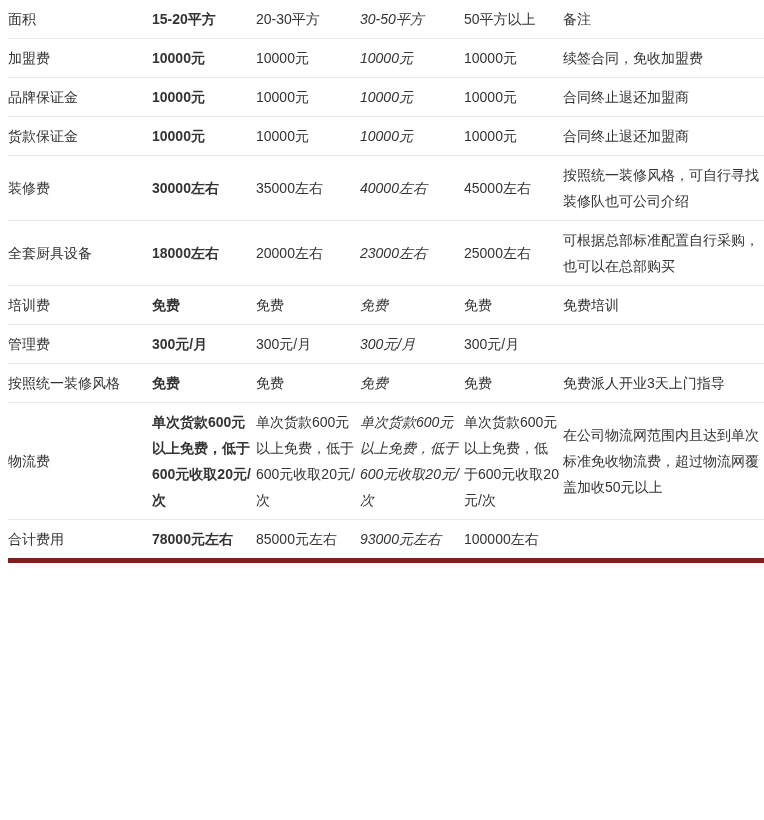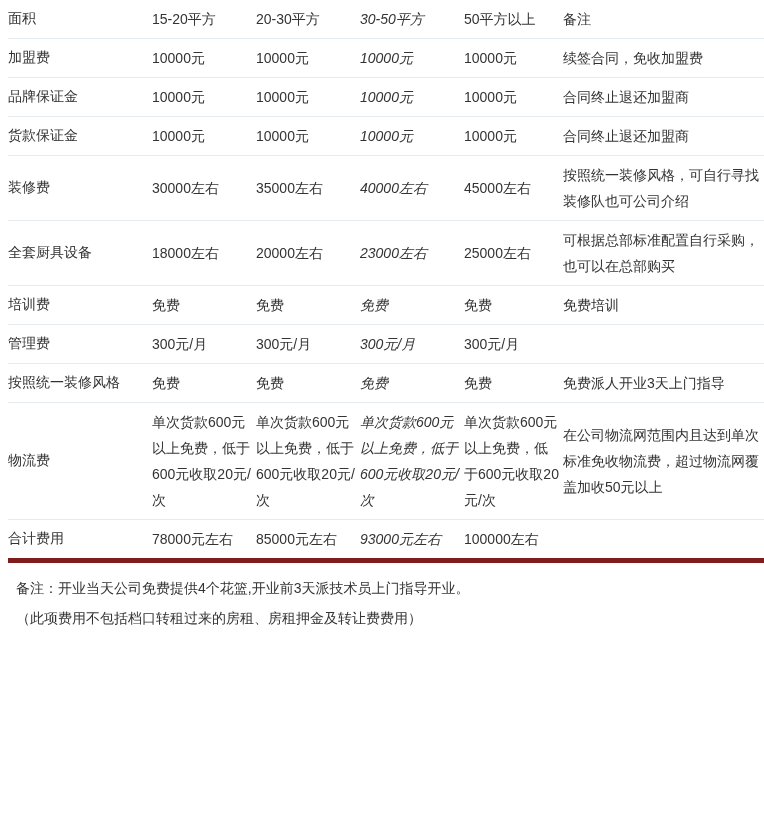--- a/index.html
+++ b/index.html
@@ -33,23 +33,22 @@
     color: #333333;
     border-bottom: 1px solid #e3eaf0;
   }
   table.fee-table tr:last-child td {
     border-bottom: 5px solid #7f1d1d;
   }
   td.label {
     color: #1a9ad7;
     width: 140px;
     padding-left: 8px;
-    font-family: Liberation Mono, monospace;
   }
-  td.c1 { width: 100px; }
+  td.c1 { width: 100px; font-weight: bold; }
   td.c2 { width: 100px; }
   td.c3 { width: 100px; font-style: italic; }
   td.c4 { width: 95px; }
   td.c5 { width: 205px; padding-right: 6px; }
   .hdr td {
     color: #1a9ad7;
   }
   .hdr td.note-h {
     color: #333333;
   }
@@ -163,17 +162,13 @@
         <td class="label">合计费用</td>
         <td class="c1">78000元左右</td>
         <td class="c2">85000元左右</td>
         <td class="c3">93000元左右</td>
         <td class="c4">100000左右</td>
         <td class="c5"></td>
       </tr>
     </tbody>
   </table>
 
-  <div class="notes">
-    <div>备注：开业当天公司免费提供4个花篮,开业前3天派技术员上门指导开业。</div>
-    <div>（此项费用不包括档口转租过来的房租、房租押金及转让费费用）</div>
-  </div>
 </div>
 
 </body></html>

